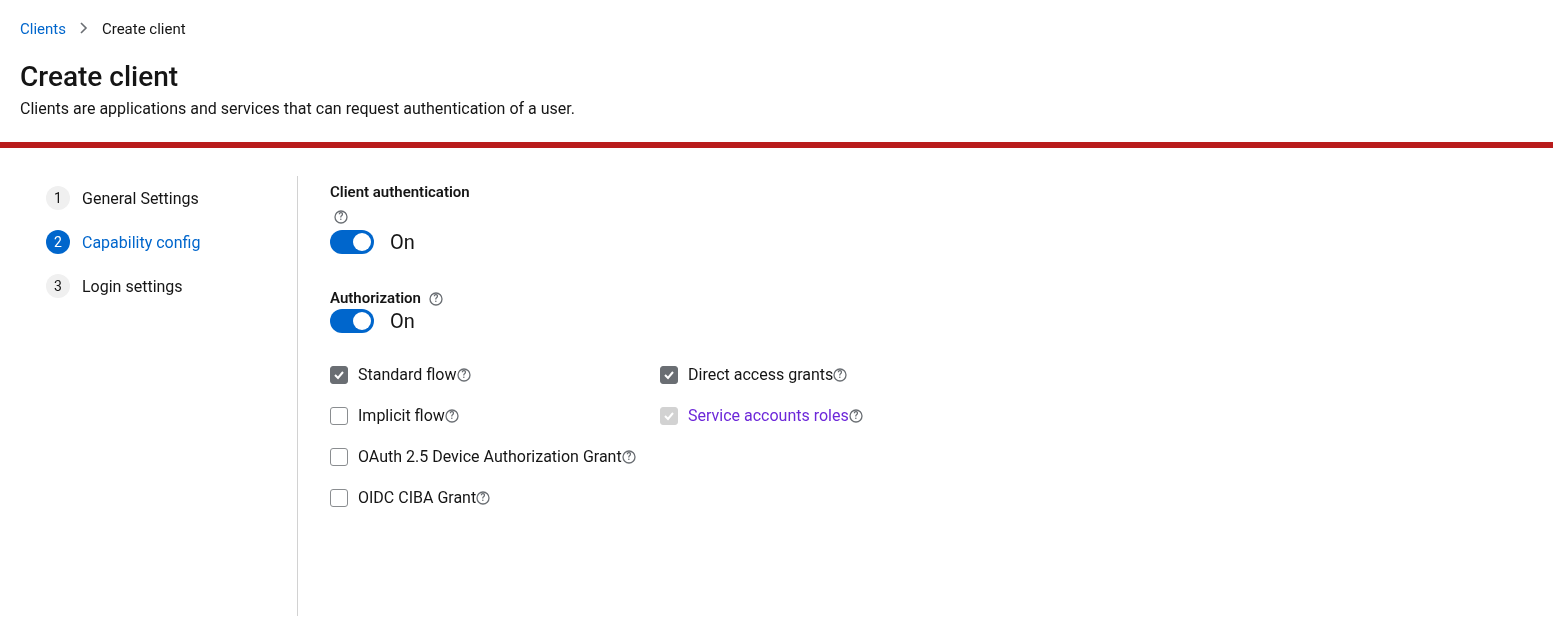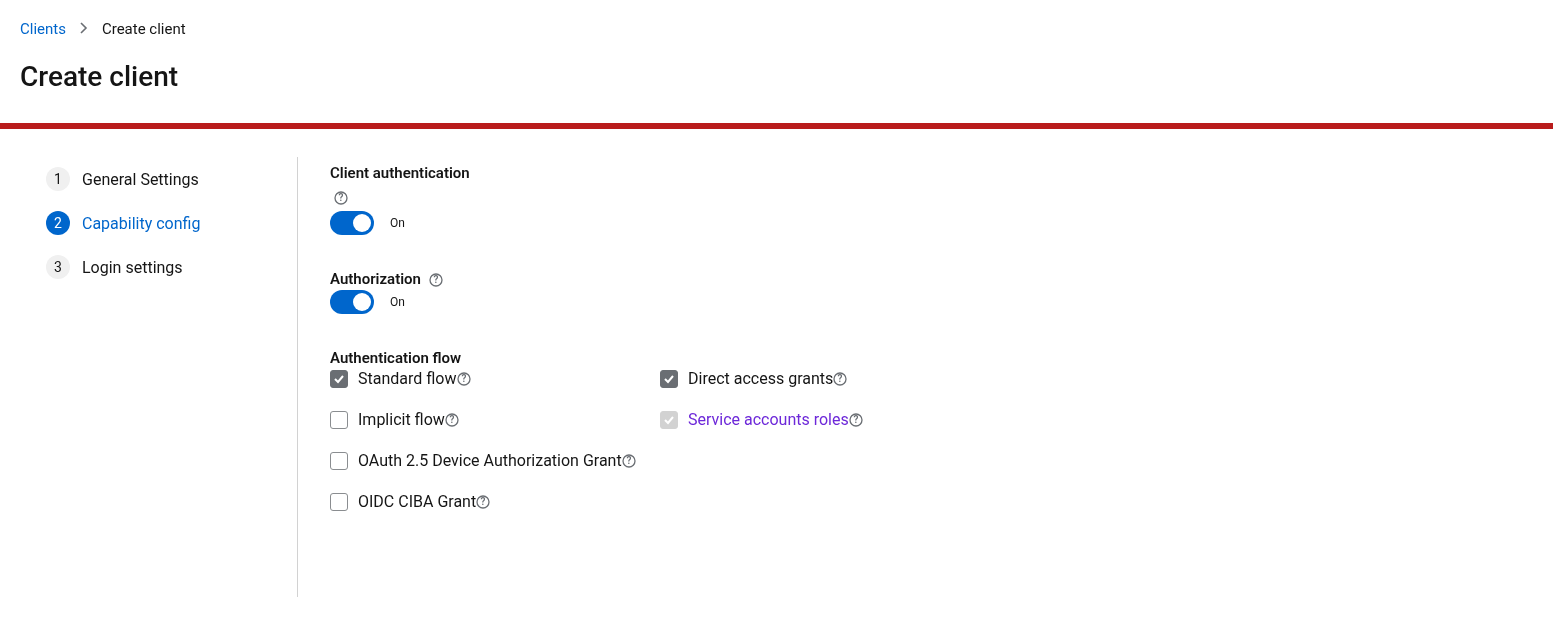--- a/index.html
+++ b/index.html
@@ -118,21 +118,21 @@
     position: relative;
     cursor: pointer;
   }
   .switch-knob {
     position: absolute;
     width: 18px; height: 18px;
     background: #fff;
     border-radius: 50%;
     top: 3px; right: 3px;
   }
-  .switch-state { font-size: 12px; }
+  .switch-state { font-size: 20px; }
   
   .checkgrid {
     display: grid;
     grid-template-columns: 330px 330px;
     row-gap: 22px;
     column-gap: 0;
   }
   .checkitem {
     display: flex;
     align-items: center;
@@ -179,20 +179,21 @@
   <nav class="breadcrumb">
     <a href="#" class="breadcrumb-link">Clients</a>
     <span class="breadcrumb-sep">
       <svg width="8" height="12" viewBox="0 0 8 12">
           <path d="M1 1 L6 6 L1 11" fill="none" stroke="#6a6e73" stroke-width="1.6"></path>
         </svg>
     </span>
     <span class="breadcrumb-current">Create client</span>
   </nav>
   <h1 class="page-title">Create client</h1>
+  <p class="page-desc">Clients are applications and services that can request authentication of a user.</p>
 </div>
 
 <div class="body-area">
   <div class="wizard-nav">
     <div class="wizard-step">
       <span class="step-circle">1</span>
       <span class="step-label">General Settings</span>
     </div>
     <div class="wizard-step active">
       <span class="step-circle">2</span>
@@ -240,21 +241,20 @@
         <div class="switch-row">
           <div class="switch">
             <div class="switch-knob"></div>
           </div>
           <span class="switch-state">On</span>
         </div>
       </div>
     </div>
 
     <div class="form-row">
-      <div class="form-label-col">Authentication flow</div>
       <div class="form-control-col">
         <div class="checkgrid">
           <div class="checkitem">
             <span class="cbox checked">
               <svg viewBox="0 0 12 12">
                   <path d="M2 6 L5 9 L10 3"></path>
                 </svg>
             </span>
             <label>
               <span>Standard flow</span>

